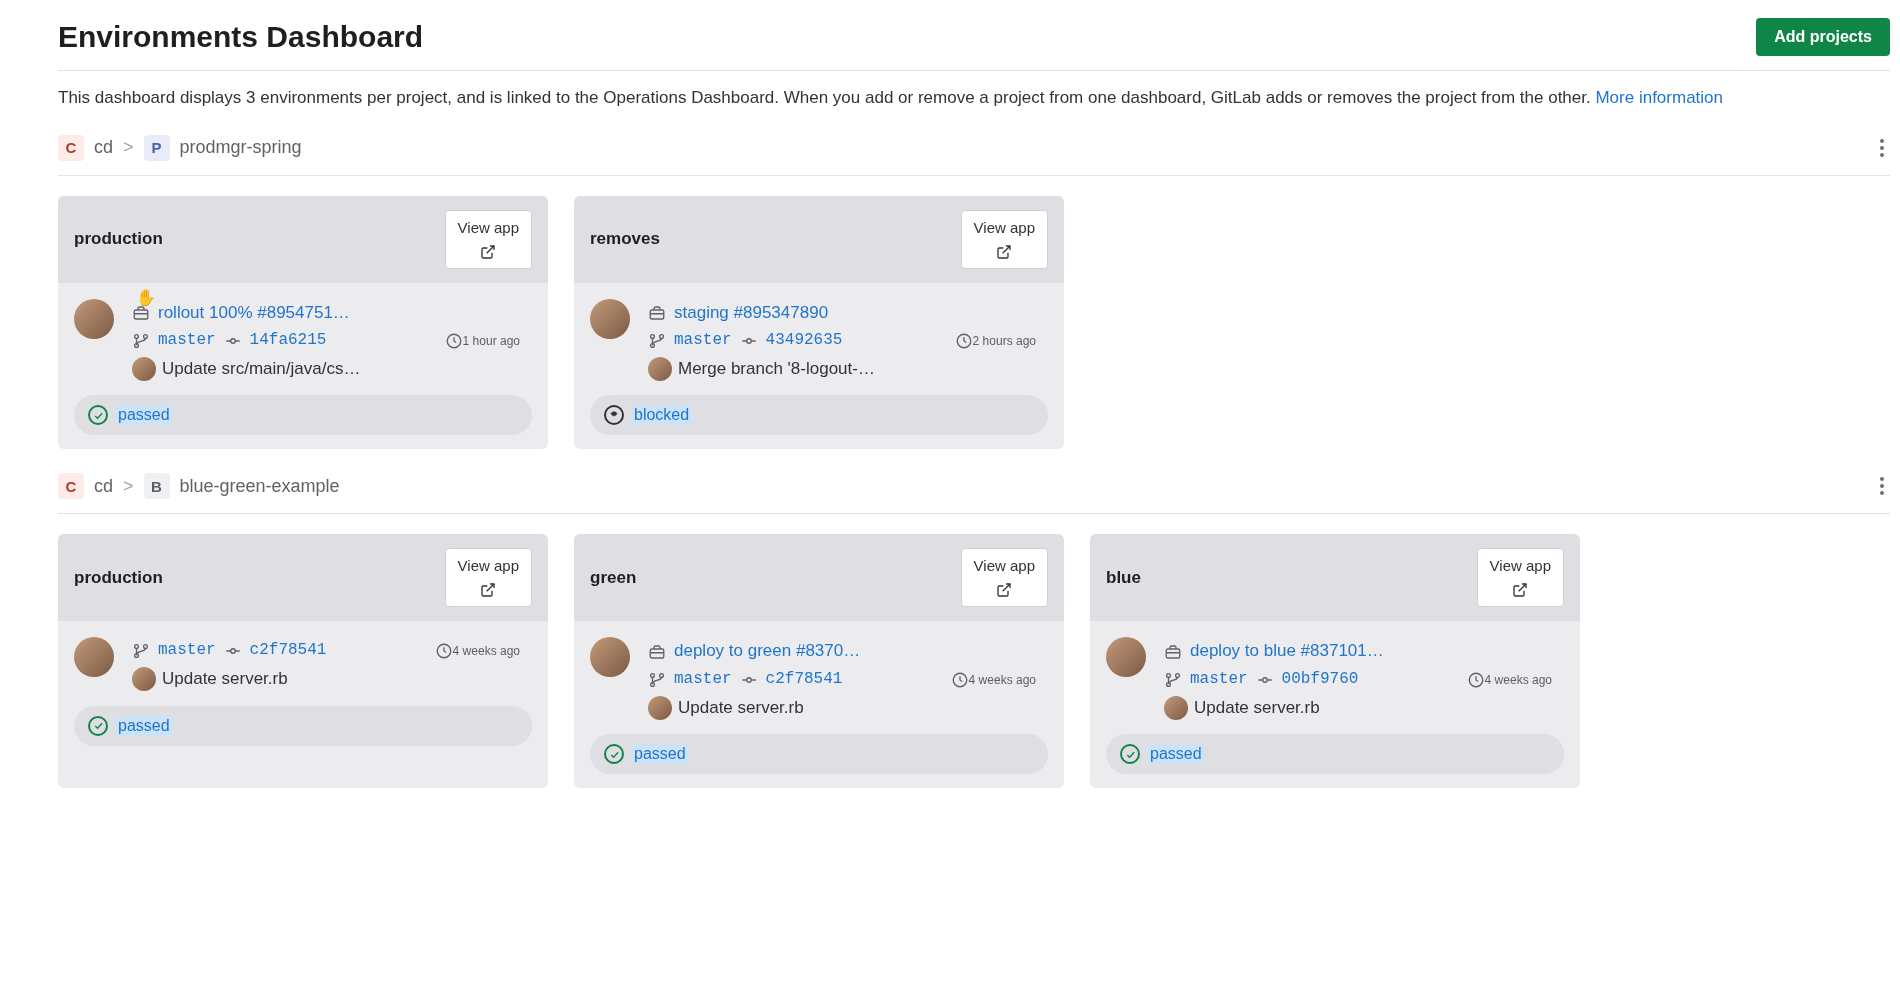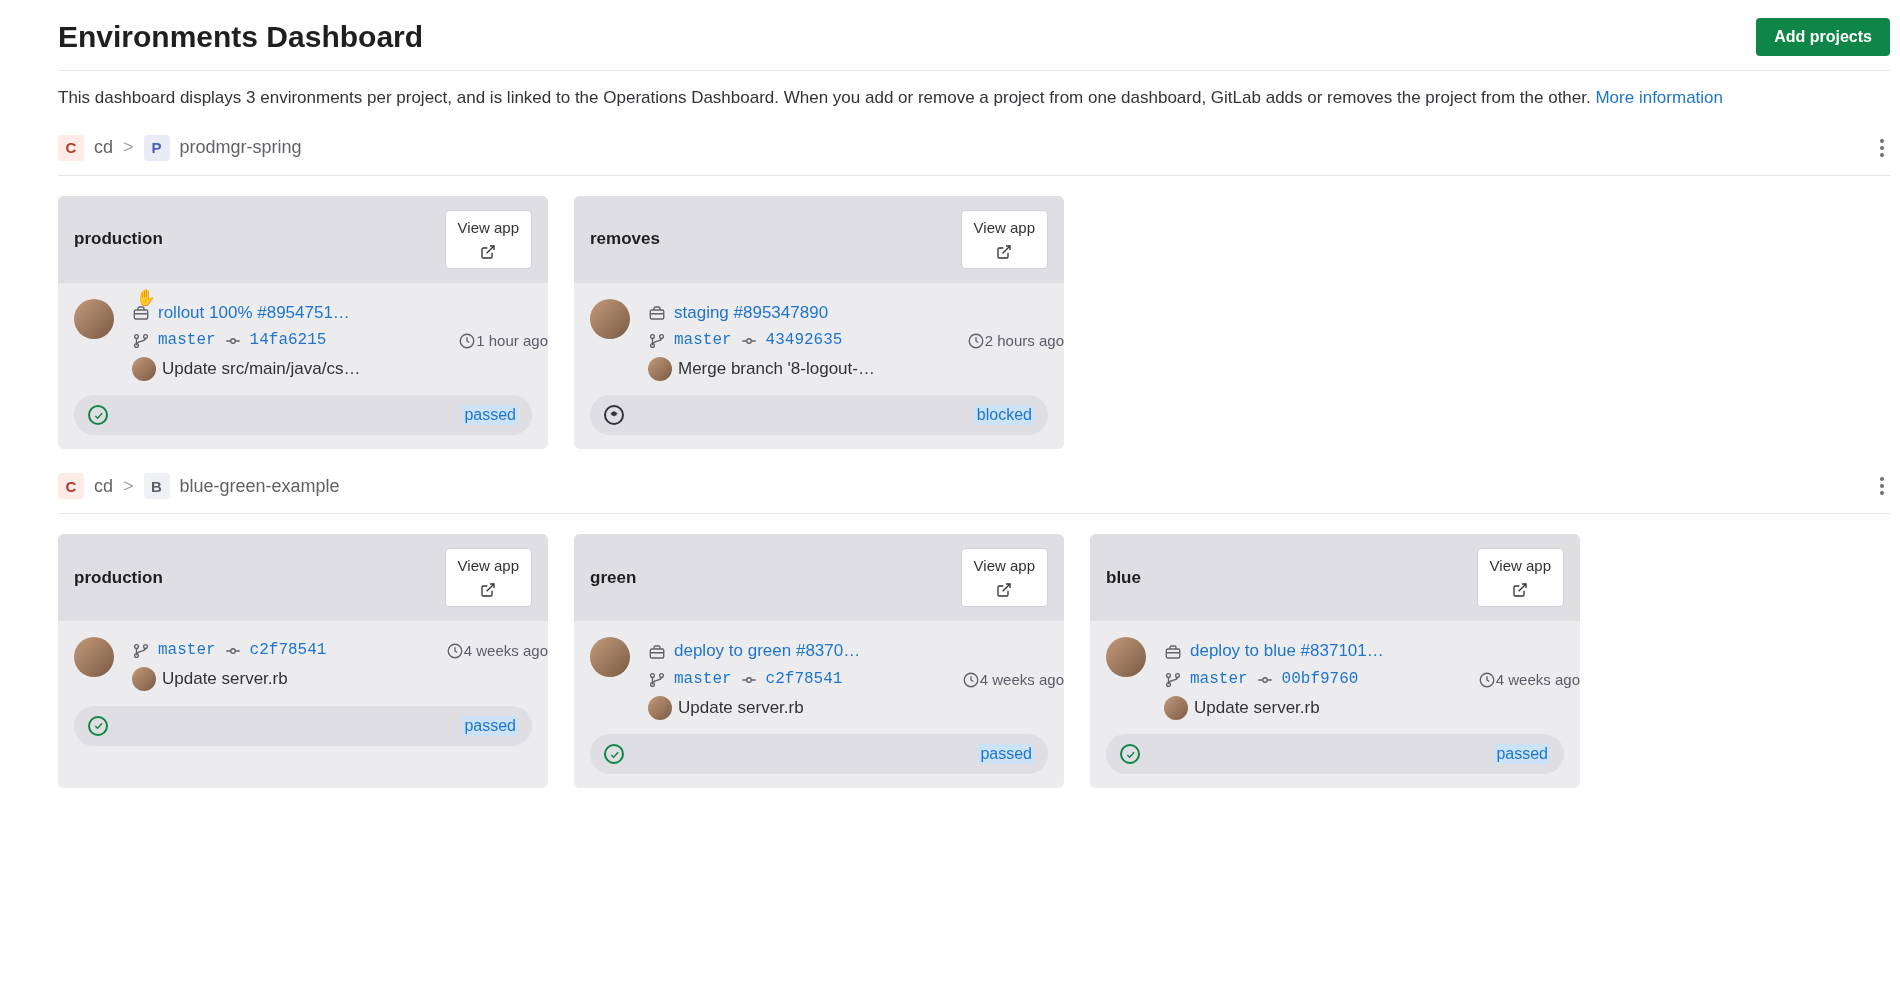--- a/index.html
+++ b/index.html
@@ -115,21 +115,21 @@
     gap: 8px;
     cursor: pointer;
     color: #333238;
     flex-direction: column;
   }
   .ext-icon {
     width: 16px; height: 16px;
     stroke: #333238;
   }
   .env-body {
-    padding: 16px 0 12px 16px;
+    padding: 16px 28px 12px 16px;
     display: flex;
     gap: 18px;
   }
   .avatar-round {
     width: 40px; height: 40px; border-radius: 50%;
     flex: none;
     background: linear-gradient(135deg,#c49a7a,#7a5a44);
   }
   .avatar-small {
     width: 24px; height: 24px; border-radius: 50%;
@@ -158,21 +158,21 @@
     width: 18px; height: 18px; flex: none;
     stroke: #626168; fill: none; stroke-width: 1.8;
   }
   .commit-dot {
     display:inline-flex; align-items:center;
   }
   .time-block {
     display: flex;
     align-items: center;
     color: #5c5c66;
-    font-size: 15px;
+    font-size: 12px;
     flex: none;
     margin-left: auto;
   }
   .row-branch {
     display: flex;
     align-items: center;
     justify-content: space-between;
     gap: 10px;
   }
   .msg-line {
@@ -183,21 +183,20 @@
     white-space: nowrap;
   }
   .status-pill {
     margin: 0 16px 14px 16px;
     background: #dedee3;
     border-radius: 22px;
     padding: 10px 14px;
     display: flex;
     align-items: center;
     gap: 8px;
-    justify-content: space-between;
   }
   .status-passed { color: #1f75cb; }
   .status-passed .status-text { background: #cbe2f7; padding: 1px 2px; }
   .status-blocked { color: #1f75cb; }
   .status-blocked .status-text { background: #cbe2f7; padding: 1px 2px; }
   .status-icon-passed {
     width: 20px; height: 20px; border: 2px solid #108548; border-radius: 50%;
     display: inline-flex; align-items: center; justify-content: center;
     color: #108548;
   }

